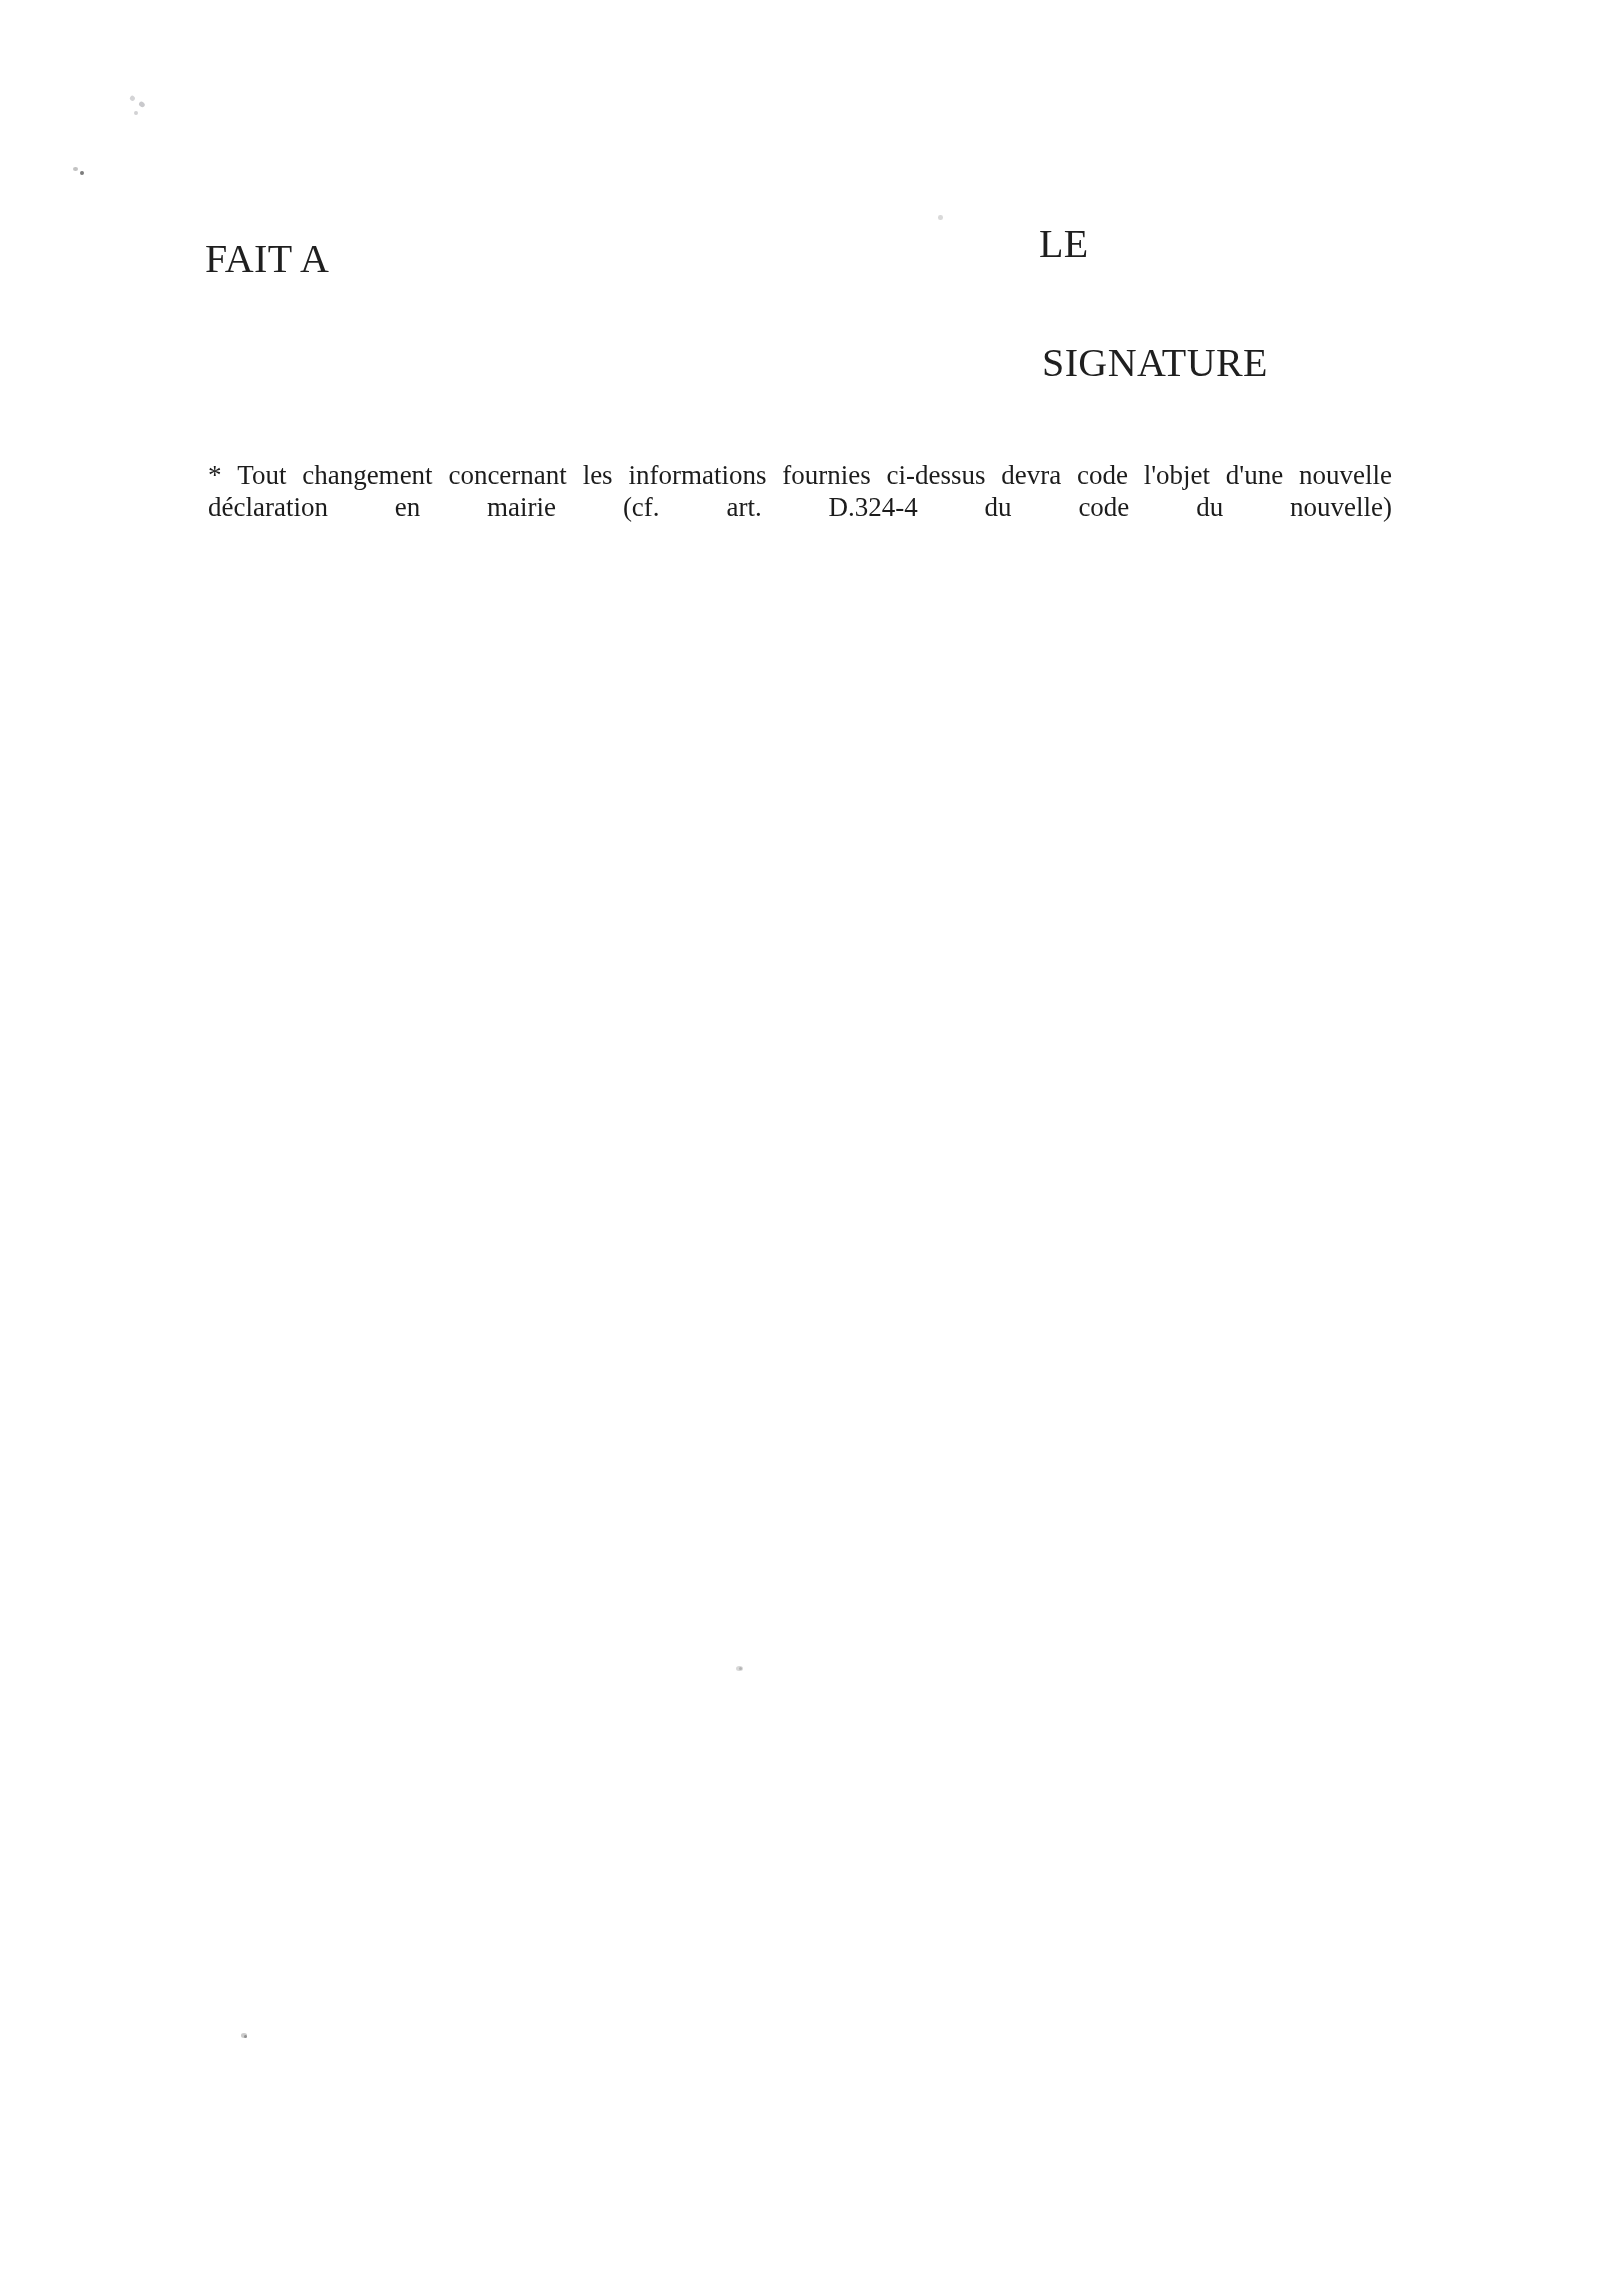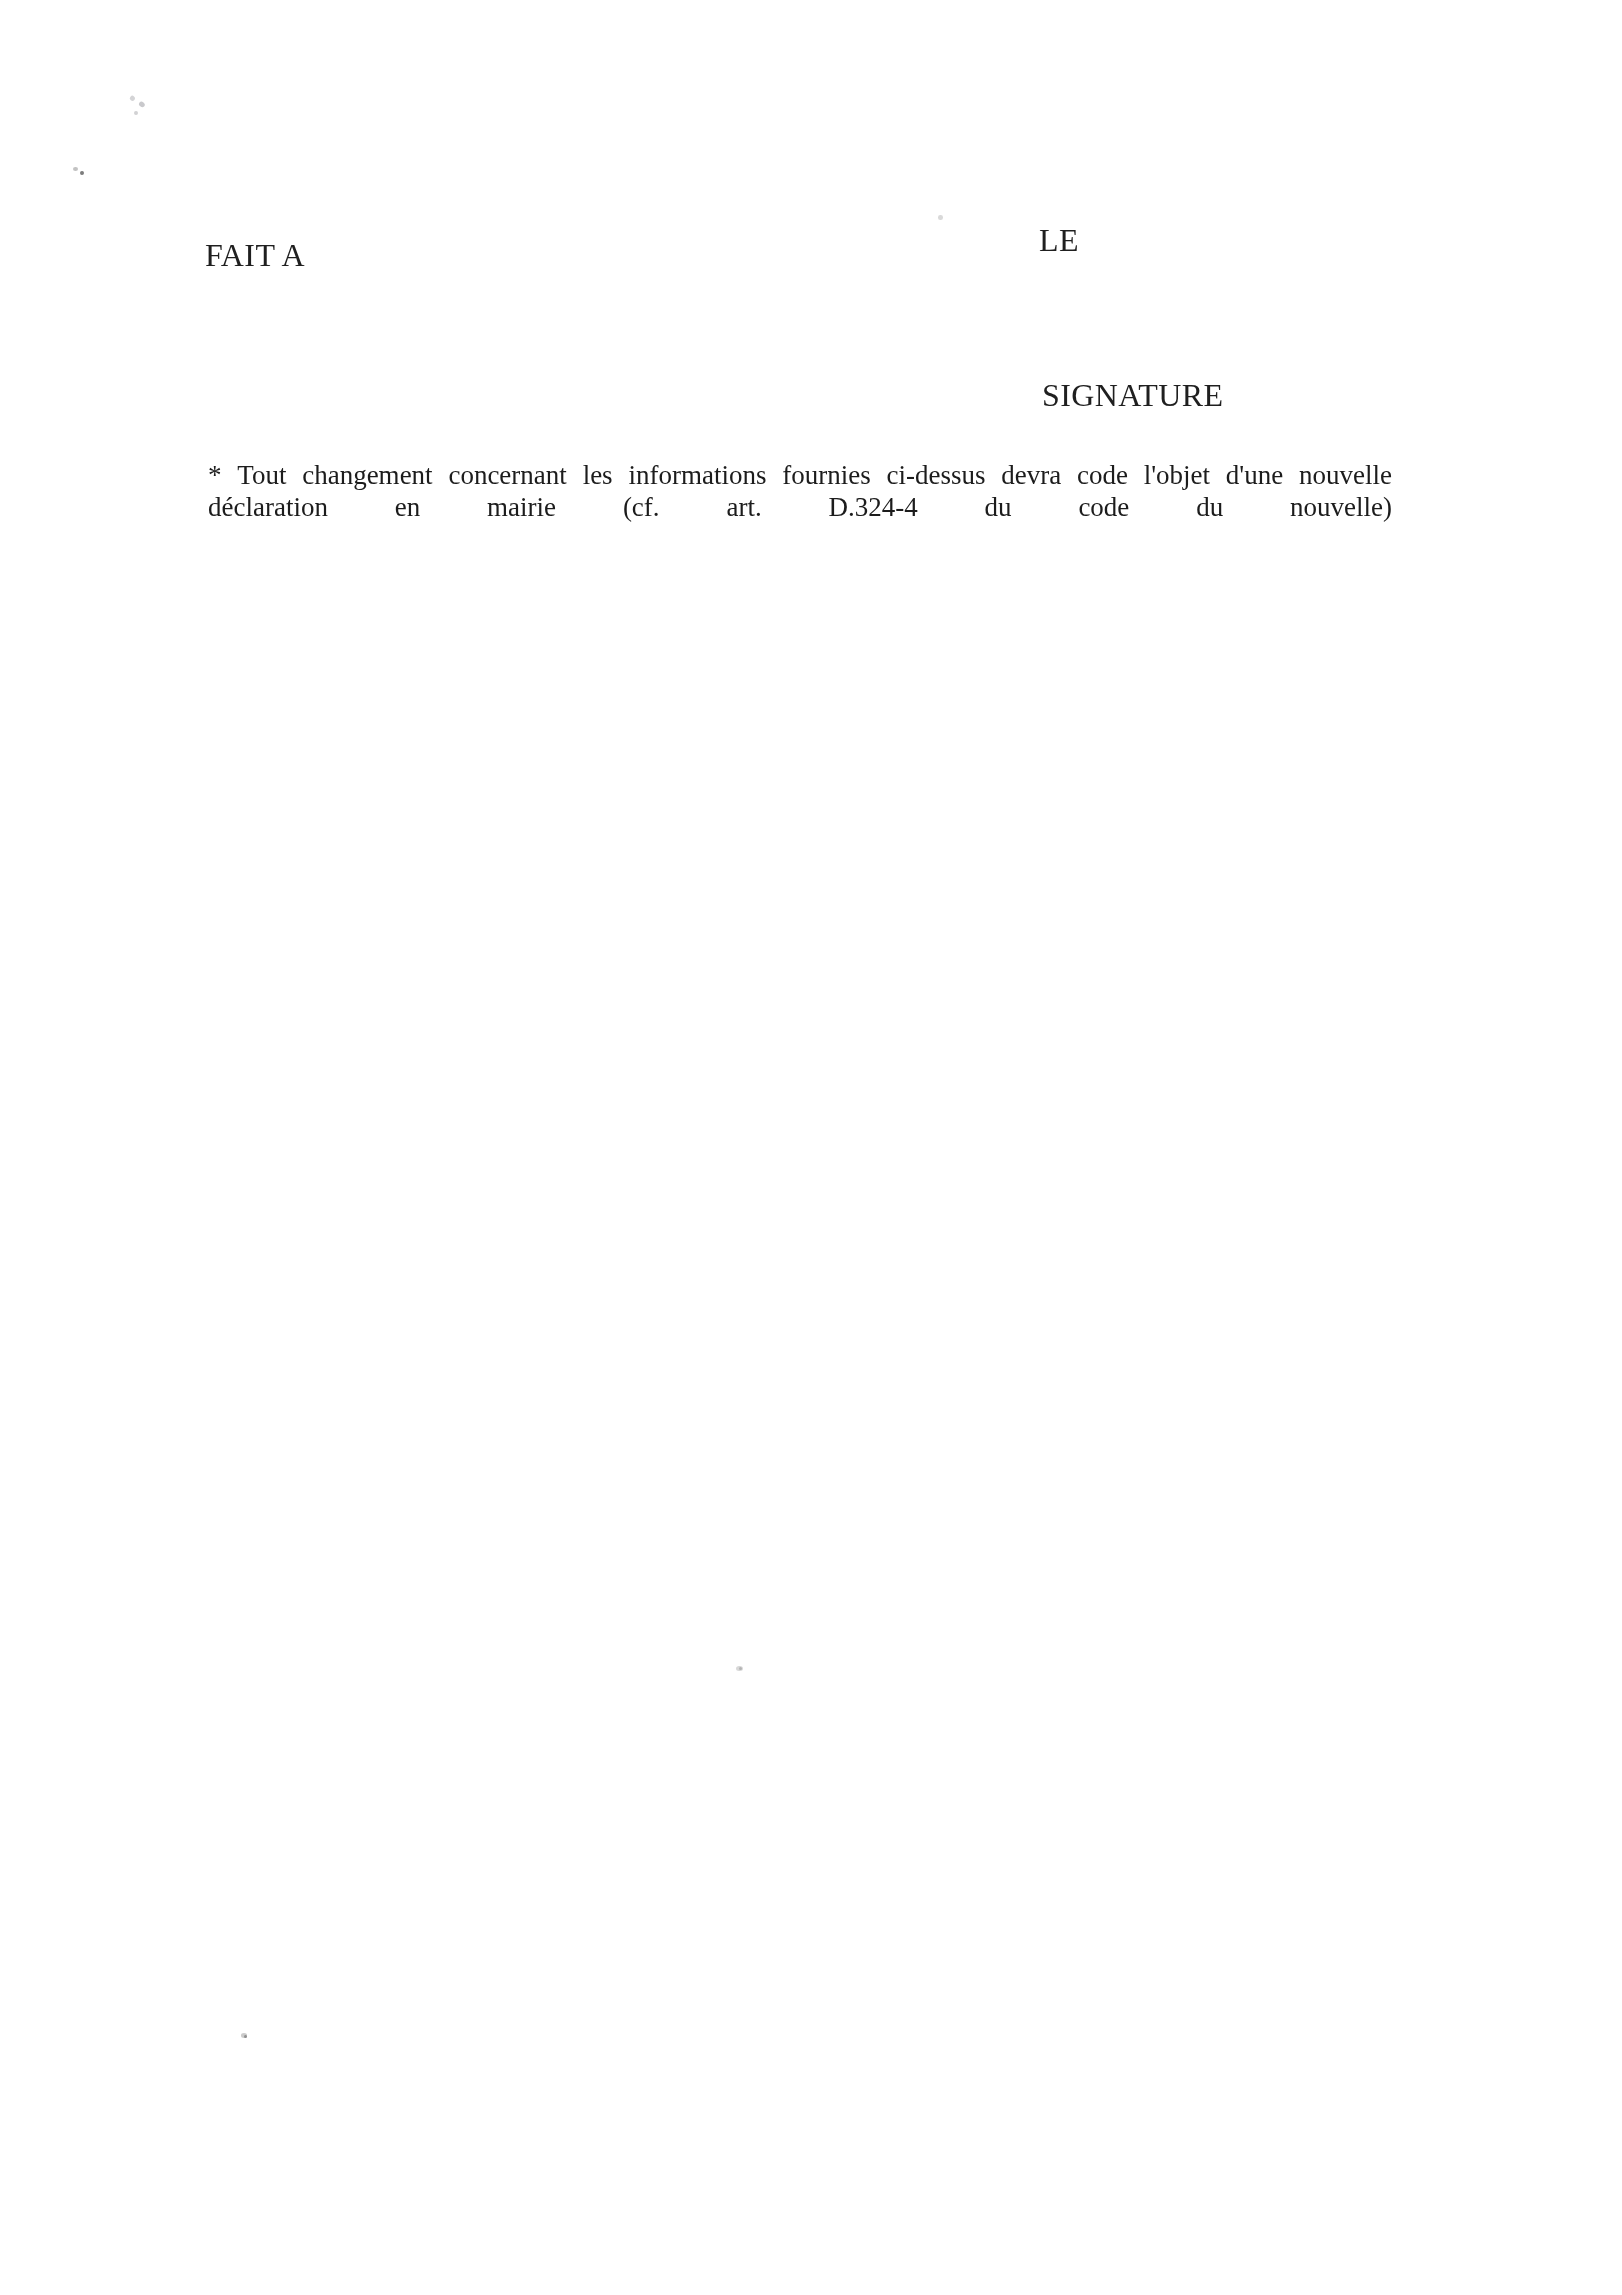--- a/index.html
+++ b/index.html
@@ -7,29 +7,29 @@
     position: relative;
     width: 1623px;
     height: 2295px;
     background: #ffffff;
     overflow: hidden;
     font-family: "Liberation Serif", "DejaVu Serif", serif;
     color: #1f1f1f;
   }
   .label {
     position: absolute;
-    font-size: 32px;
+    font-size: 40px;
     line-height: 1;
     letter-spacing: 0.4px;
     white-space: nowrap;
     color: #1f1f1f;
   }
   .label-fait { left: 205px; top: 239px; }
   .label-le { left: 1039px; top: 224px; }
-  .label-signature { left: 1042px; top: 343px; margin-top: 36px; }
+  .label-signature { left: 1042px; top: 343px; }
   .footnote {
     position: absolute;
     left: 208px;
     top: 459px;
     width: 1184px;
     font-size: 27px;
     color: #1c1c1c;
   }
   .jline {
     display: flex;

